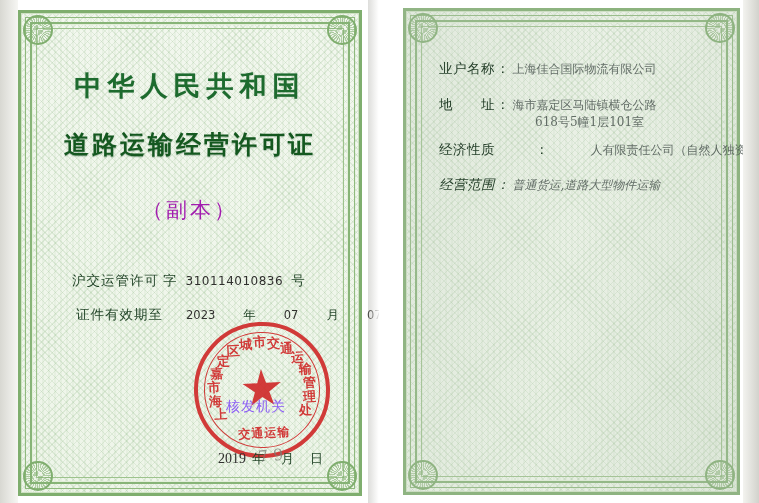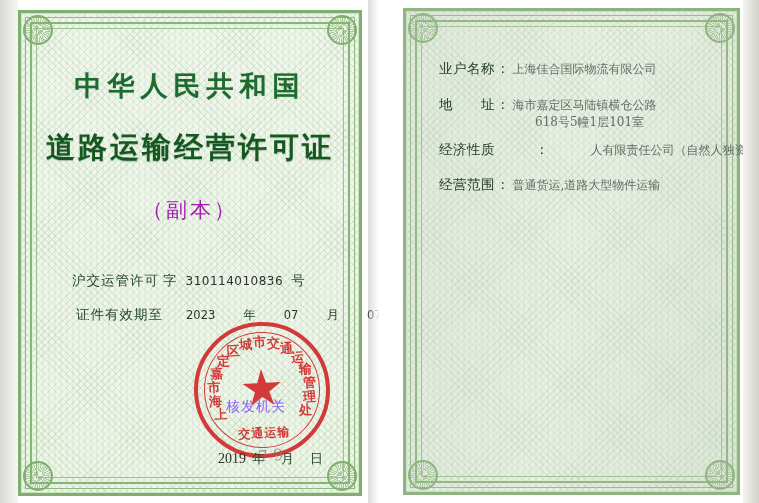--- a/index.html
+++ b/index.html
@@ -125,21 +125,21 @@
     letter-spacing: 6px;
     color: #1d6b2e;
     font-weight: 700;
     text-shadow: 0 0 1px rgba(20,90,40,0.35);
   }
   .title-main {
     position: absolute;
     left: 0; right: 0; top: 118px;
     text-align: center;
     font-family: "DejaVu Serif", "Liberation Serif", serif;
-    font-size: 29px;
+    font-size: 25px;
     letter-spacing: 3px;
     color: #14581f;
     font-weight: 700;
     text-shadow: 0 1px 1px rgba(10,70,30,0.3);
   }
   .title-sub {
     position: absolute;
     left: 0; right: 0; top: 186px;
     text-align: center;
     font-family: "DejaVu Serif", "Liberation Serif", serif;
@@ -304,21 +304,21 @@
   }
   .rvalue.line2 {
     position: absolute;
     left: 96px;
     top: 18px;
     font-size: 12px;
   }
   .r-name    { left: 36px; top: 52px; }
   .r-addr    { left: 36px; top: 88px; }
   .r-type    { left: 36px; top: 133px; gap: 39px; }
-  .r-scope   { left: 36px; top: 168px; }
+  .r-scope   { left: 36px; top: 168px; font-style: italic; }
 </style>
 </head>
 <body>
 
 <div class="doc-root">
 
   <div class="page page-left">
     <div class="page-edge-left"></div>
 
     <div class="sheet sheet-left">

